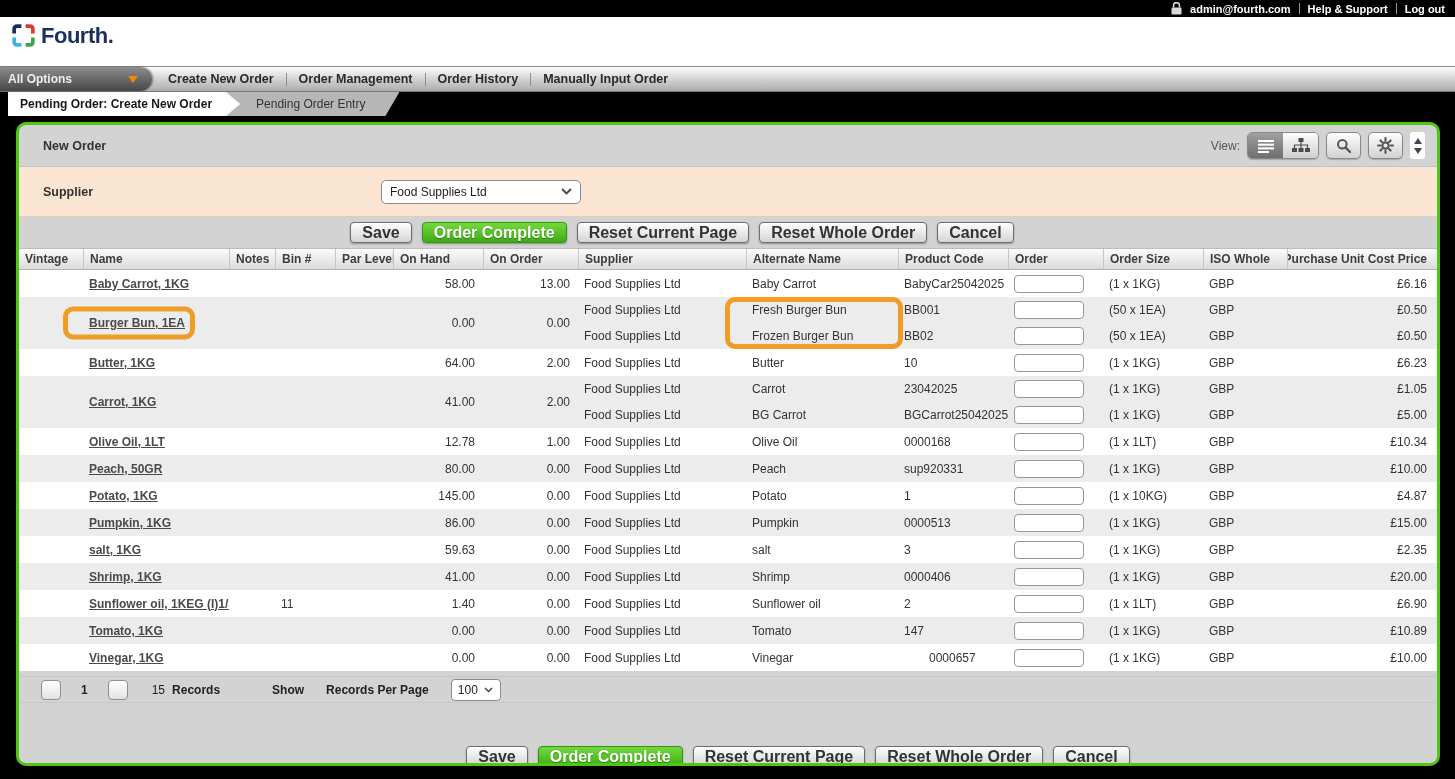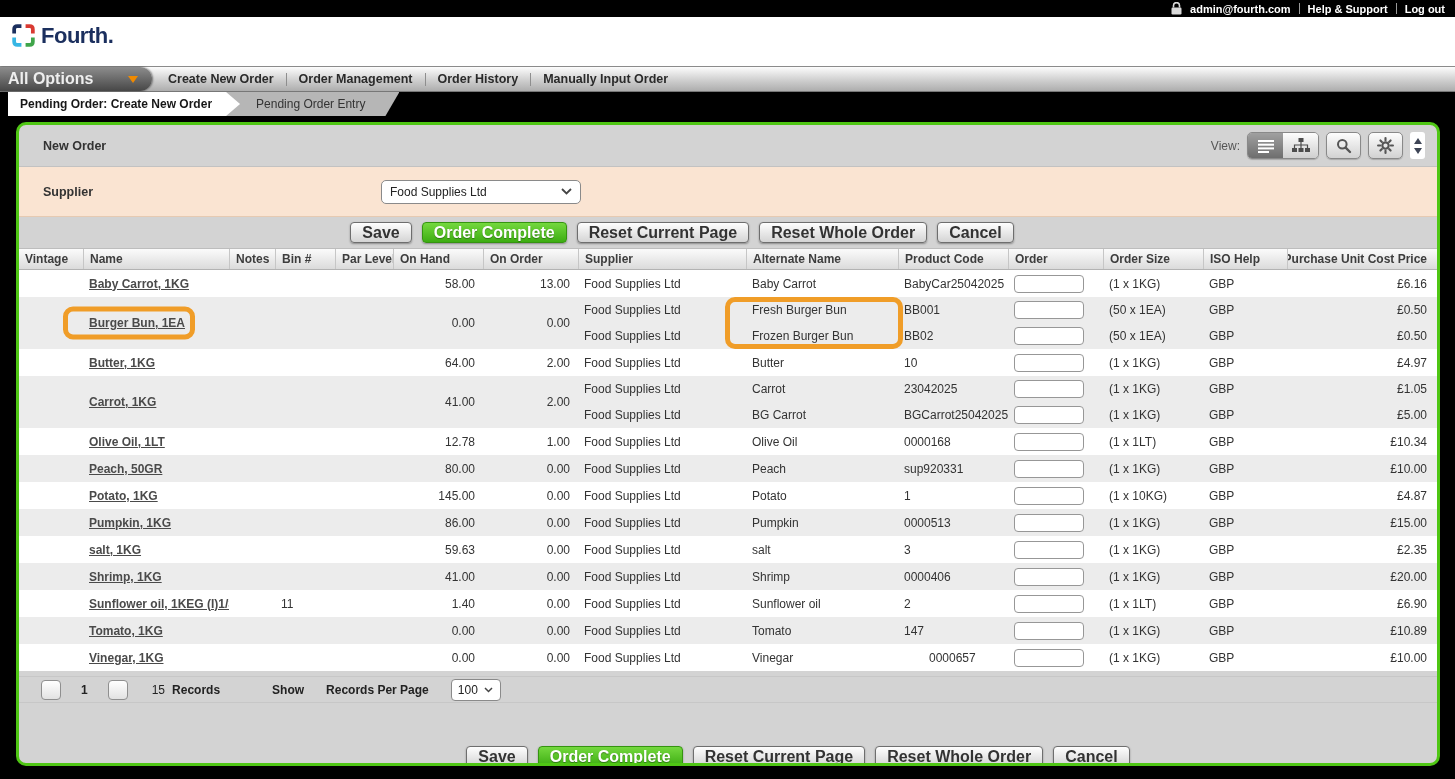--- a/index.html
+++ b/index.html
@@ -13,21 +13,21 @@
   
   .header { height:49px; background:#fff; position:relative; }
   .logo { position:absolute; left:10px; top:5px; display:flex; align-items:center; gap:4px; }
   .logo-text { font-size:22px; font-weight:bold; color:#1b2f5e; letter-spacing:-.5px; }
   .tabs { position:absolute; left:130px; bottom:0; display:flex; align-items:flex-end; gap:3px; }
   .tab { height:22px; padding:0 13px; display:flex; align-items:center; font-size:12px; color:#fff; background:linear-gradient(#9a9a9a,#565656); border:1px solid #3c3c3c; border-bottom:none; border-radius:6px 6px 0 0; box-shadow:inset 0 1px 0 rgba(255,255,255,.35), 1px 0 2px rgba(0,0,0,.4); cursor:pointer; white-space:nowrap; }
   .tab.active { background:#fff; color:#111; height:24px; border-color:#7c7c7c; box-shadow:1px 0 2px rgba(0,0,0,.4); }
 
   
   .subnav { height:26px; background:linear-gradient(#fdfdfd,#cfcfcf 55%,#adadad); border-top:1px solid #8b8b8b; border-bottom:1px solid #777; display:flex; align-items:center; }
-  .alloptions { height:100%; width:152px; background:linear-gradient(#8d8d8d,#474747); border-radius:0 13px 13px 0; display:flex; align-items:center; justify-content:space-between; padding:0 14px 0 8px; color:#eee; font-size:16px; font-weight:bold; cursor:pointer; box-shadow:1px 0 2px rgba(0,0,0,.45); }
+  .alloptions { height:100%; width:152px; background:linear-gradient(#8d8d8d,#474747); border-radius:0 13px 13px 0; display:flex; align-items:center; justify-content:space-between; padding:0 14px 0 8px; color:#eee; font-size:12px; font-weight:bold; cursor:pointer; box-shadow:1px 0 2px rgba(0,0,0,.45); }
   .tri-orange { width:0; height:0; border:5px solid transparent; border-top:7px solid #f08a00; margin-top:6px; }
   .subnav-links { display:flex; align-items:center; margin-left:16px; gap:12px; font-size:12.5px; font-weight:bold; color:#2a2a2a; }
   .subnav-links .link { cursor:pointer; }
   .subnav-links .vsep { width:1px; height:13px; background:#8e8e8e; }
 
   
   .crumbs { height:24px; background:#000; display:flex; align-items:stretch; padding-left:8px; }
   .crumb1 { position:relative; z-index:2; background:#fff; color:#171717; font-size:12px; font-weight:bold; display:flex; align-items:center; padding:0 28px 0 12px; clip-path:polygon(0 0, calc(100% - 14px) 0, 100% 50%, calc(100% - 14px) 100%, 0 100%); cursor:pointer; }
   .crumb2 { position:relative; z-index:1; background:#b6b6b6; color:#333; font-size:12px; display:flex; align-items:center; margin-left:-18px; padding:0 34px; clip-path:polygon(0 0, 100% 0, calc(100% - 14px) 100%, 0 100%); cursor:pointer; }
   .gap6 { height:6px; background:#000; }
@@ -226,21 +226,21 @@
         <div class="th">Notes</div>
         <div class="th">Bin #</div>
         <div class="th">Par Level</div>
         <div class="th">On Hand</div>
         <div class="th">On Order</div>
         <div class="th">Supplier</div>
         <div class="th">Alternate Name</div>
         <div class="th">Product Code</div>
         <div class="th">Order</div>
         <div class="th">Order Size</div>
-        <div class="th">ISO Help</div>
+        <div class="th">ISO Whole</div>
         <div class="th right">Purchase Unit Cost Price</div>
       </div>
     <div>
         <div class="trow" style="grid-template-rows: repeat(1, 27px);">
           <div class="cell " style="grid-area: 1 / 1 / span 1;"></div>
           <div class="cell " style="grid-area: 1 / 2 / span 1;">
             <a class="name-link">Baby Carrot, 1KG</a>
           </div>
           <div class="cell " style="grid-area: 1 / 3 / span 1;"></div>
           <div class="cell " style="grid-area: 1 / 4 / span 1;"></div>
@@ -299,21 +299,21 @@
           <div class="cell right" style="grid-area: 1 / 6 / span 1;">64.00</div>
           <div class="cell right" style="grid-area: 1 / 7 / span 1;">2.00</div>
           <div class="cell " style="grid-area: 1 / 8;">Food Supplies Ltd</div>
           <div class="cell " style="grid-area: 1 / 9;">Butter</div>
           <div class="cell " style="grid-area: 1 / 10;">10</div>
           <div class="cell " style="grid-area: 1 / 11;">
             <input class="order-input" style="">
           </div>
           <div class="cell " style="grid-area: 1 / 12;">(1 x 1KG)</div>
           <div class="cell " style="grid-area: 1 / 13;">GBP</div>
-          <div class="cell right price" style="grid-area: 1 / 14;">£4.97</div>
+          <div class="cell right price" style="grid-area: 1 / 14;">£6.23</div>
         </div>
         <div class="trow alt" style="grid-template-rows: repeat(2, 26px);">
           <div class="cell " style="grid-area: 1 / 1 / span 2;"></div>
           <div class="cell " style="grid-area: 1 / 2 / span 2;">
             <a class="name-link">Carrot, 1KG</a>
           </div>
           <div class="cell " style="grid-area: 1 / 3 / span 2;"></div>
           <div class="cell " style="grid-area: 1 / 4 / span 2;"></div>
           <div class="cell " style="grid-area: 1 / 5 / span 2;"></div>
           <div class="cell right" style="grid-area: 1 / 6 / span 2;">41.00</div>

